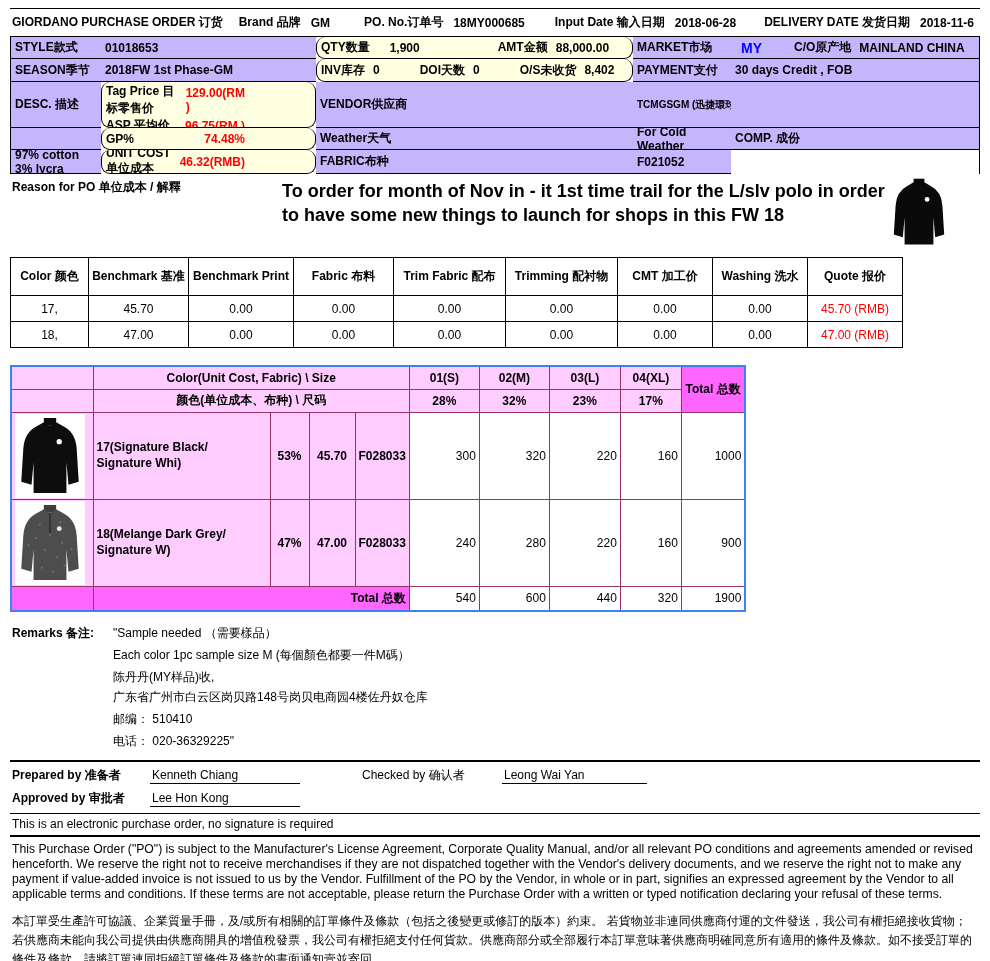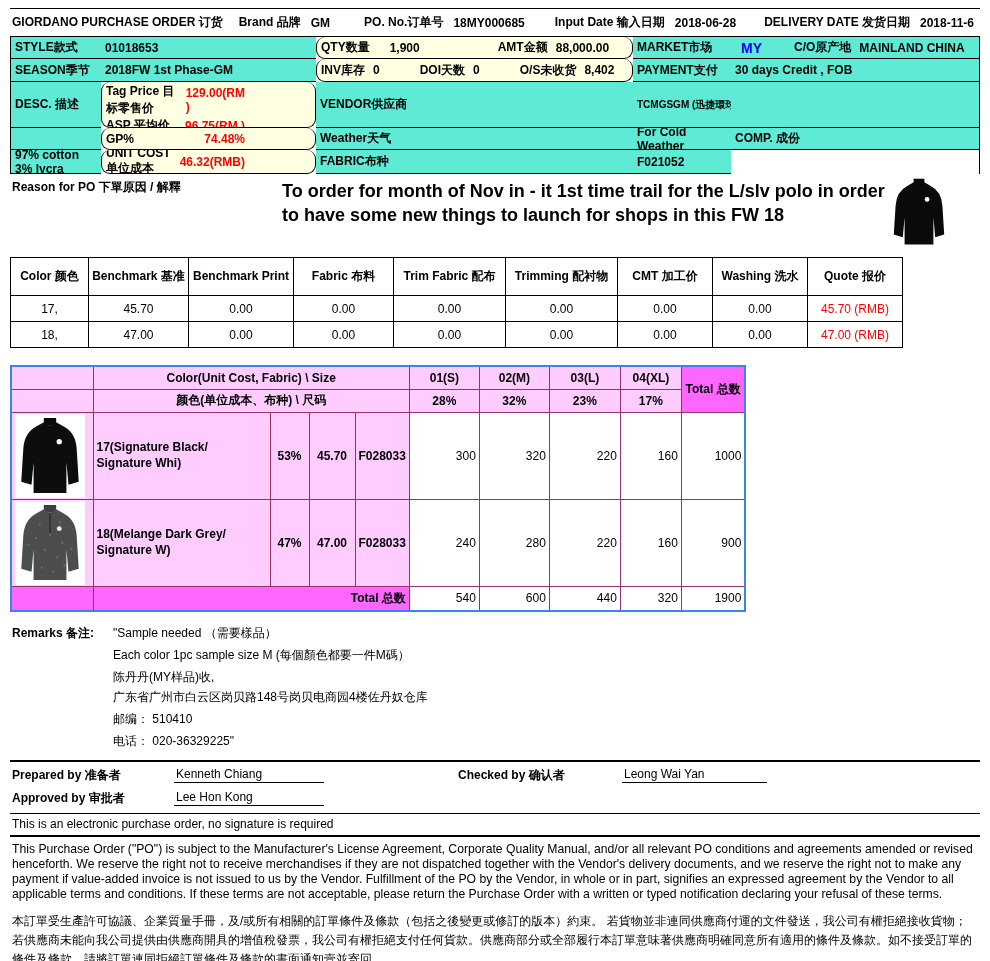--- a/index.html
+++ b/index.html
@@ -8,21 +8,21 @@
 
   
   .top-header { display:flex; align-items:center; height:29px; border-top:1.5px solid #000; border-bottom:1.5px solid #000; font-weight:bold; font-size:12px; white-space:nowrap; }
   .top-header .t { margin-left:2px; }
   .th-seg { margin-left:16px; }
   .th-val { margin-left:10px; }
 
   
   .info-grid { display:grid; grid-template-columns:90px 215px 317px 98px 1fr; grid-template-rows:22px 23px 46px 22px 24px; font-weight:bold; font-size:12px; border-left:1px solid #000; border-right:1px solid #000; }
   .cell { display:flex; align-items:center; padding:1px 4px; border-bottom:1px solid #000; overflow:hidden; }
-  .yellow { background:#5eead4; }
+  .yellow { background:#c4b5fd; }
   .cream  { background:#FFFFE1;border-radius:9px; }
   .vcell  { border-left:1px solid #000; border-right:1px solid #000; }
   .col    { flex-direction:column; align-items:stretch; justify-content:space-around; }
   .mline  { display:flex; align-items:center; width:100%; }
   .valr   { margin-left:auto; margin-right:66px; }
   .red    { color:#FF0000; }
   .blue-big { color:#0000FF; font-size:14px; margin-left:6px; }
   .ml20 { margin-left:20px; } .ml40 { margin-left:40px; } .ml8 { margin-left:8px; }
   .co-lbl { margin-left:32px; }
   .wrapv { white-space:normal; line-height:1.25; }
@@ -53,24 +53,24 @@
   .photo { width:70px; height:84px; background:#fff; display:flex; align-items:center; justify-content:center; }
   td.totlabel { font-weight:bold; text-align:right; padding-right:6px; }
 
   
   .remarks { display:flex; margin-top:13px; font-size:12px; }
   .rlabel { font-weight:bold; flex:none; width:103px; padding-left:2px; }
   .rline0 { margin-top:0; } .rgap { margin-top:5px; } .rsmall { margin-top:3px; }
 
   
   .sig-block { margin-top:10px; border-top:2px solid #000; padding-top:5px; font-size:12px; }
-  .sig-row { display:flex; align-items:flex-start; margin-bottom:6px;gap:24px; }
+  .sig-row { display:flex; align-items:center; margin-bottom:6px; }
   .sig-lbl { font-weight:bold; width:140px; flex:none; padding-left:2px; }
   .sig-val { width:150px; flex:none; border-bottom:1px solid #000; padding:0 2px 1px 2px; }
-  .sig-lbl2 { font-weight:bold; width:140px; flex:none; margin-left:110px; }
+  .sig-lbl2 { font-weight:normal; width:140px; flex:none; margin-left:62px; }
   .sig-val2 { width:145px; flex:none; border-bottom:1px solid #000; padding:0 2px 1px 2px; }
   .sig-note { border-top:1px solid #000; padding:3px 0 4px 2px; }
   .thick-rule { border-top:2.5px solid #000; }
 
   
   .terms-en { font-size:12.2px; line-height:1.24; margin-top:5px; padding:0 2px; }
   .terms-cn { font-size:12px; line-height:1.62; margin-top:9px; padding:0 2px; }
 </style>
 </head>
 <body>
@@ -146,21 +146,21 @@
     <div class="cell yellow">97% cotton 3% lycra</div>
     <div class="cell cream vcell">
       <span>UNIT COST单位成本</span>
       <span class="valr red">46.32(RMB)</span>
     </div>
     <div class="cell yellow">FABRIC布种</div>
     <div class="cell yellow">F021052</div>
   </div>
 
   <div class="reason-row">
-    <div class="reason-label">Reason for PO 下單原因  / 解釋</div>
+    <div class="reason-label">Reason for PO 单位成本  / 解釋</div>
     <div class="reason-text">To order for month of Nov in - it 1st time trail for the L/slv polo in order to have some new things to launch for shops in this FW 18</div>
     <div class="reason-jacket">
       <svg width="54" height="70" viewBox="0 0 60 76">
         <path fill="#0a0a0a" d="M24 1 h12 v7 h-12 z"></path>
         <path fill="#0a0a0a" d="M24 5 L17 9 Q5 15 4 31 L2 63 L12 66 L14 44 L14 74 L46 74 L46 44 L48 66 L58 63 L56 31 Q55 15 43 9 L36 5 Q30 11 24 5 Z"></path>
         <circle cx="39" cy="24" r="2.6" fill="#ffffff"></circle>
       </svg>
     </div>
   </div>
 

